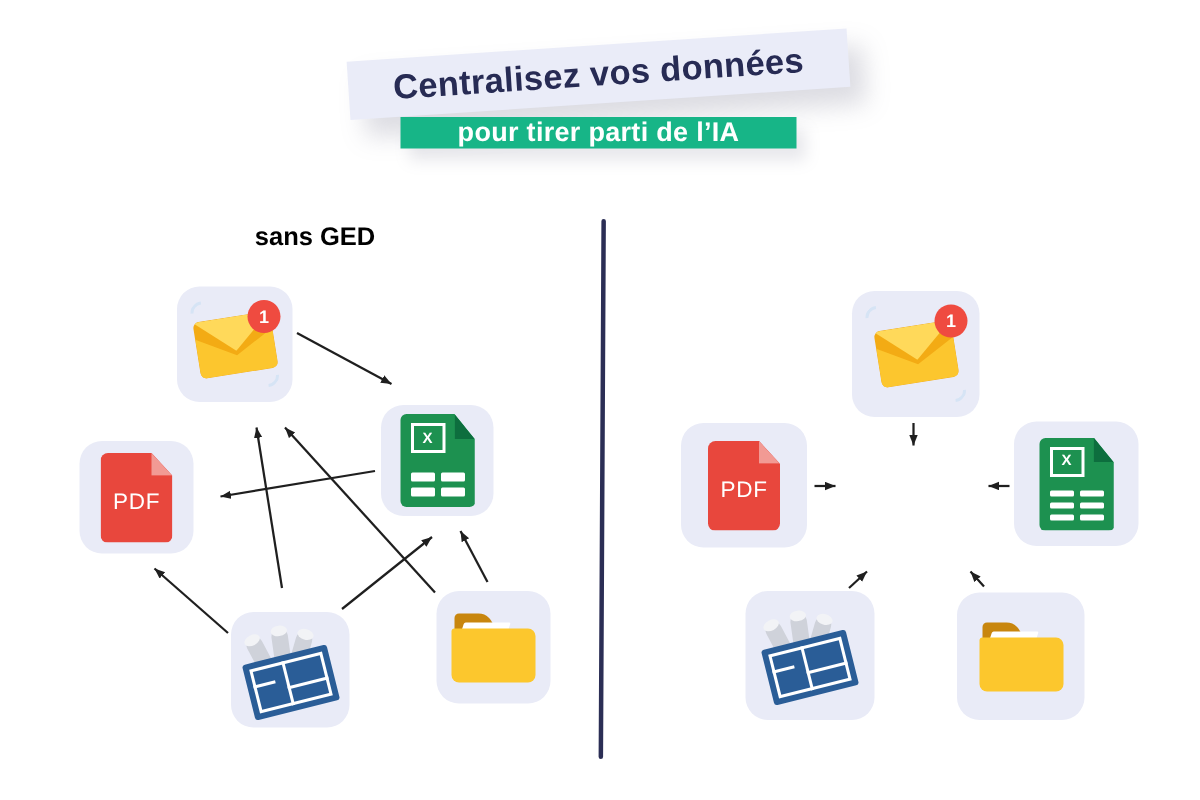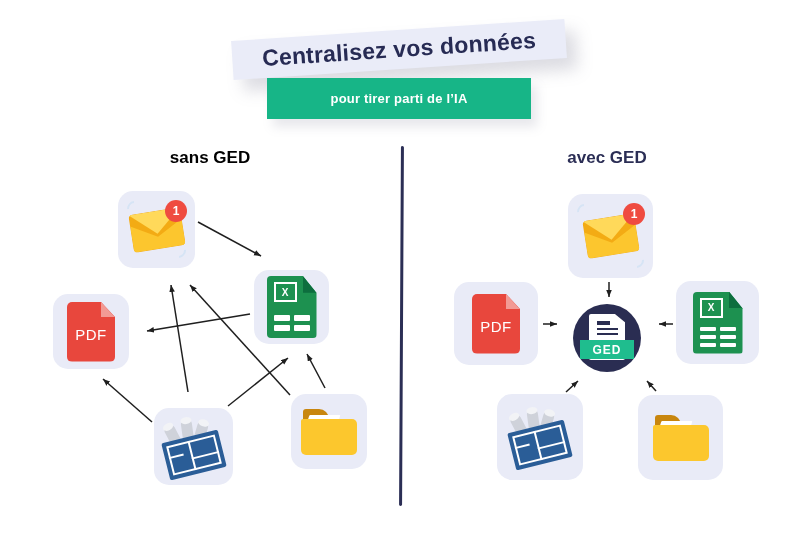--- a/index.html
+++ b/index.html
@@ -10,23 +10,23 @@
   
   .banner-main{
     position:absolute;left:232px;top:30px;width:334px;height:39px;
     background:#eaecf8;transform:rotate(-3.8deg);
     display:flex;align-items:center;justify-content:center;
     font-size:23px;font-weight:800;color:#272b54;letter-spacing:.2px;
     box-shadow:10px 12px 16px rgba(130,130,150,.28);
     z-index:1;
   }
   .banner-sub{
-    position:absolute;left:267px;top:78px;width:264px;height:41px;
+    position:absolute;left:267px;top:78px;width:264px;height:21px;
     background:#17b587;display:flex;align-items:center;justify-content:center;
-    font-size:13px;font-weight:800;color:#ffffff;letter-spacing:.2px;
+    font-size:18px;font-weight:800;color:#ffffff;letter-spacing:.2px;
     box-shadow:6px 8px 10px rgba(130,130,150,.18);
     z-index:2;
   }
   
   .sec-label{position:absolute;top:148px;width:160px;text-align:center;font-size:17px;font-weight:800;}
   .sec-label.left{left:130px;color:#000000;text-align:center;}
   .sec-label.right{left:527px;color:#2b2e55;}
   .divider{position:absolute;left:400px;top:146px;width:3px;height:360px;background:#2b2e55;border-radius:2px;transform:rotate(.3deg);}
   
   .card{position:absolute;background:#e9ebf7;border-radius:15px;display:flex;align-items:center;justify-content:center;}
@@ -102,21 +102,20 @@
 <div class="canvas">
 
   <div class="banner-main">
     <span>Centralisez vos données</span>
   </div>
   <div class="banner-sub">
     <span>pour tirer parti de l’IA</span>
   </div>
 
   <div class="sec-label left">sans GED</div>
-  <div class="sec-label right">avec GED</div>
   <div class="divider"></div>
 
   <svg class="arrows" width="800" height="533" viewBox="0 0 800 533">
     <defs>
       <marker id="ah" markerUnits="userSpaceOnUse" markerWidth="8" markerHeight="6.4" refX="7" refY="2.8" orient="auto">
         <path d="M0,0 L7,2.8 L0,5.6 Z" fill="#1f1f1f"></path>
       </marker>
     </defs>
 
     <line x1="198" y1="222" x2="261" y2="256" stroke="#1f1f1f" stroke-width="1.5" marker-end="url(#ah)"></line>
@@ -243,22 +242,14 @@
   </div>
 
   <div class="card c-folder-r">
     <div class="folder">
       <div class="f-tab"></div>
         <div class="f-paper"></div>
         <div class="f-body"></div>
     </div>
   </div>
 
-  <div class="ged-circle">
-    <div class="ged-doc">
-      <div class="gline1"></div>
-        <div class="gline"></div>
-        <div class="gline"></div>
-    </div>
-    <div class="ged-banner">GED</div>
-  </div>
 
 </div>
 
 </body></html>

